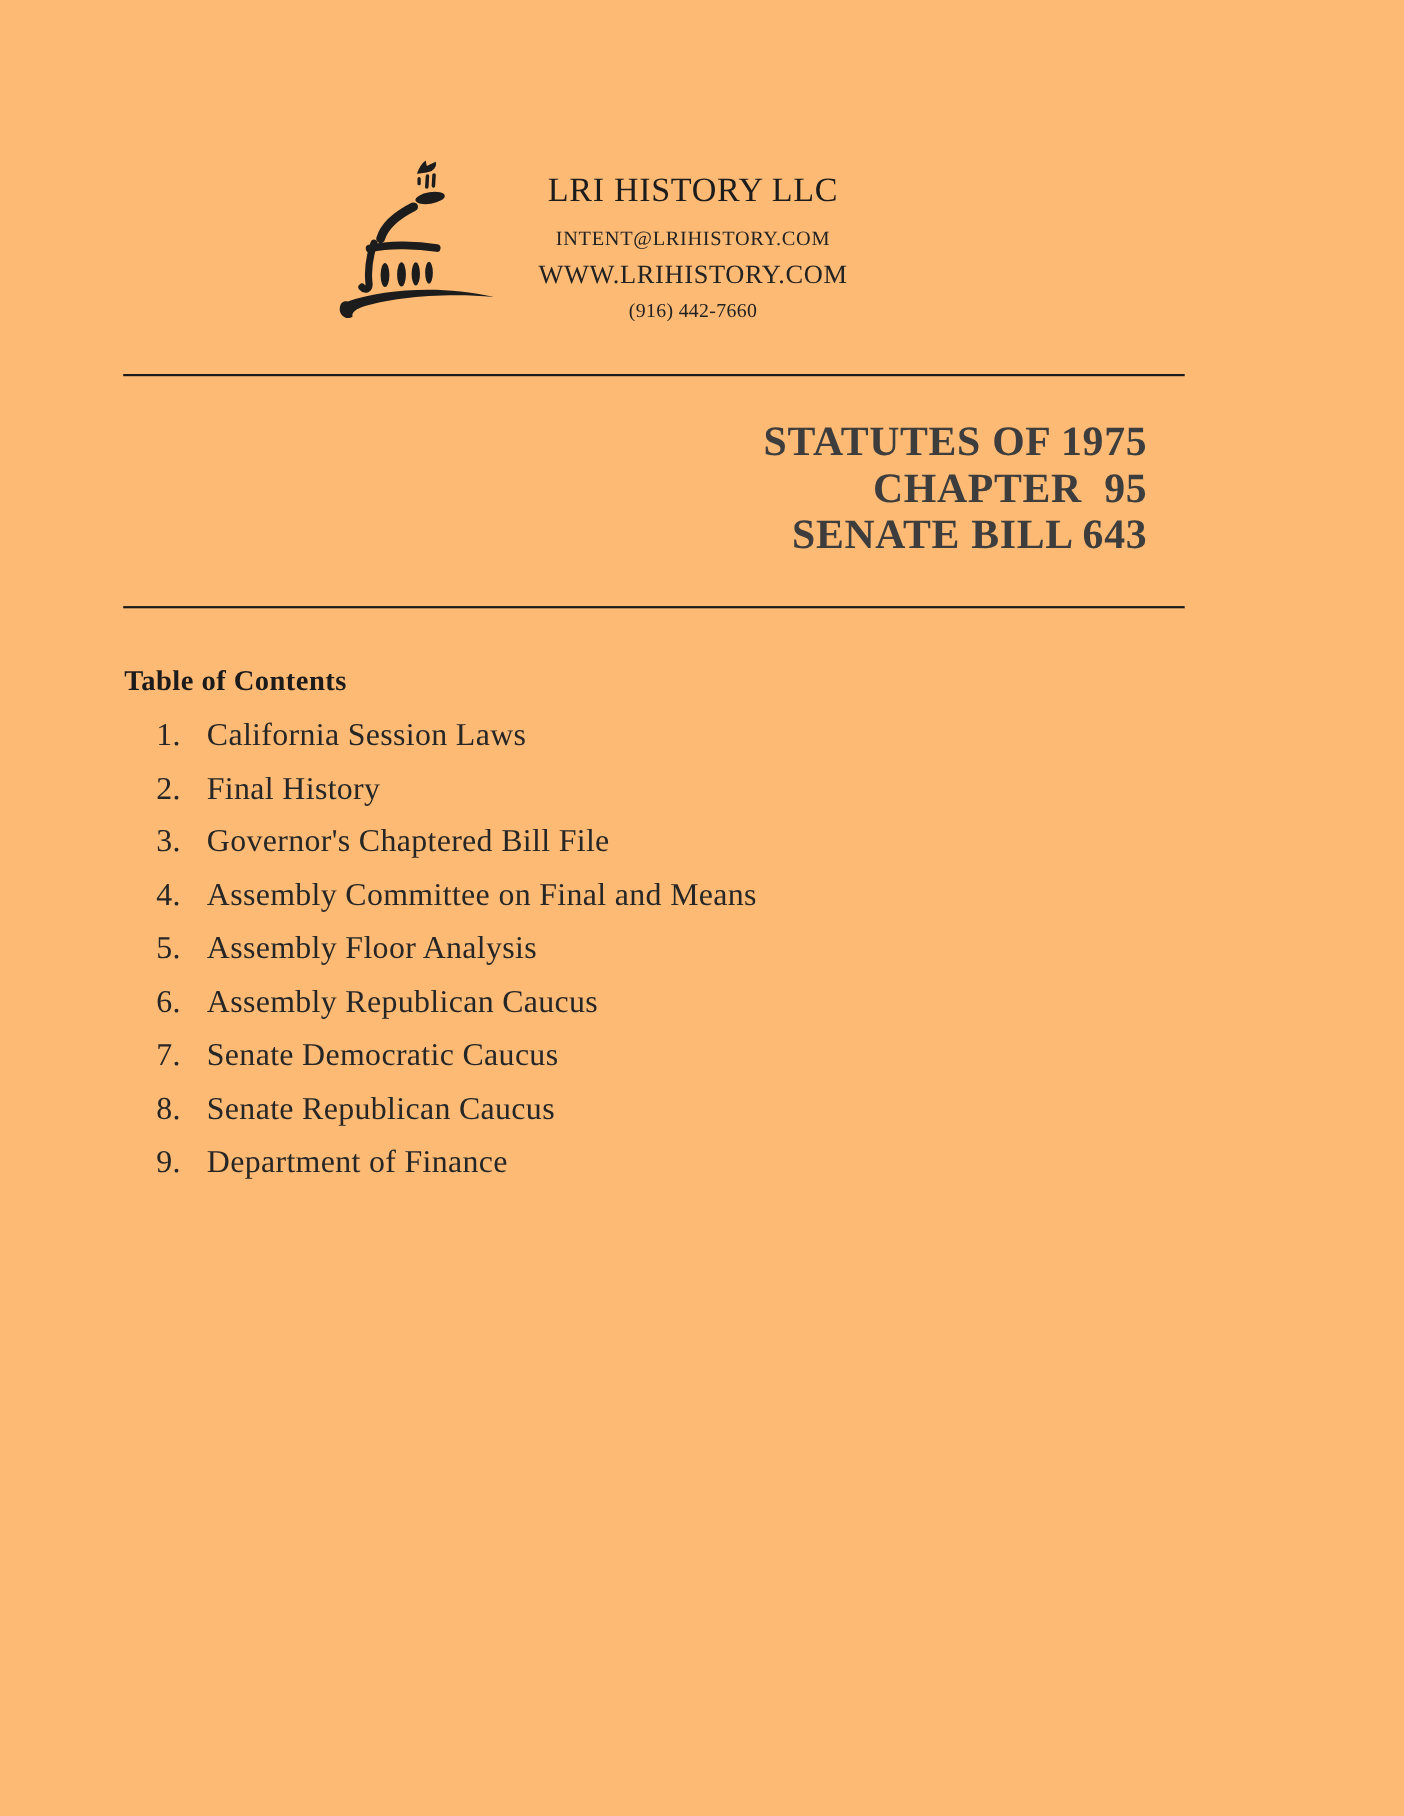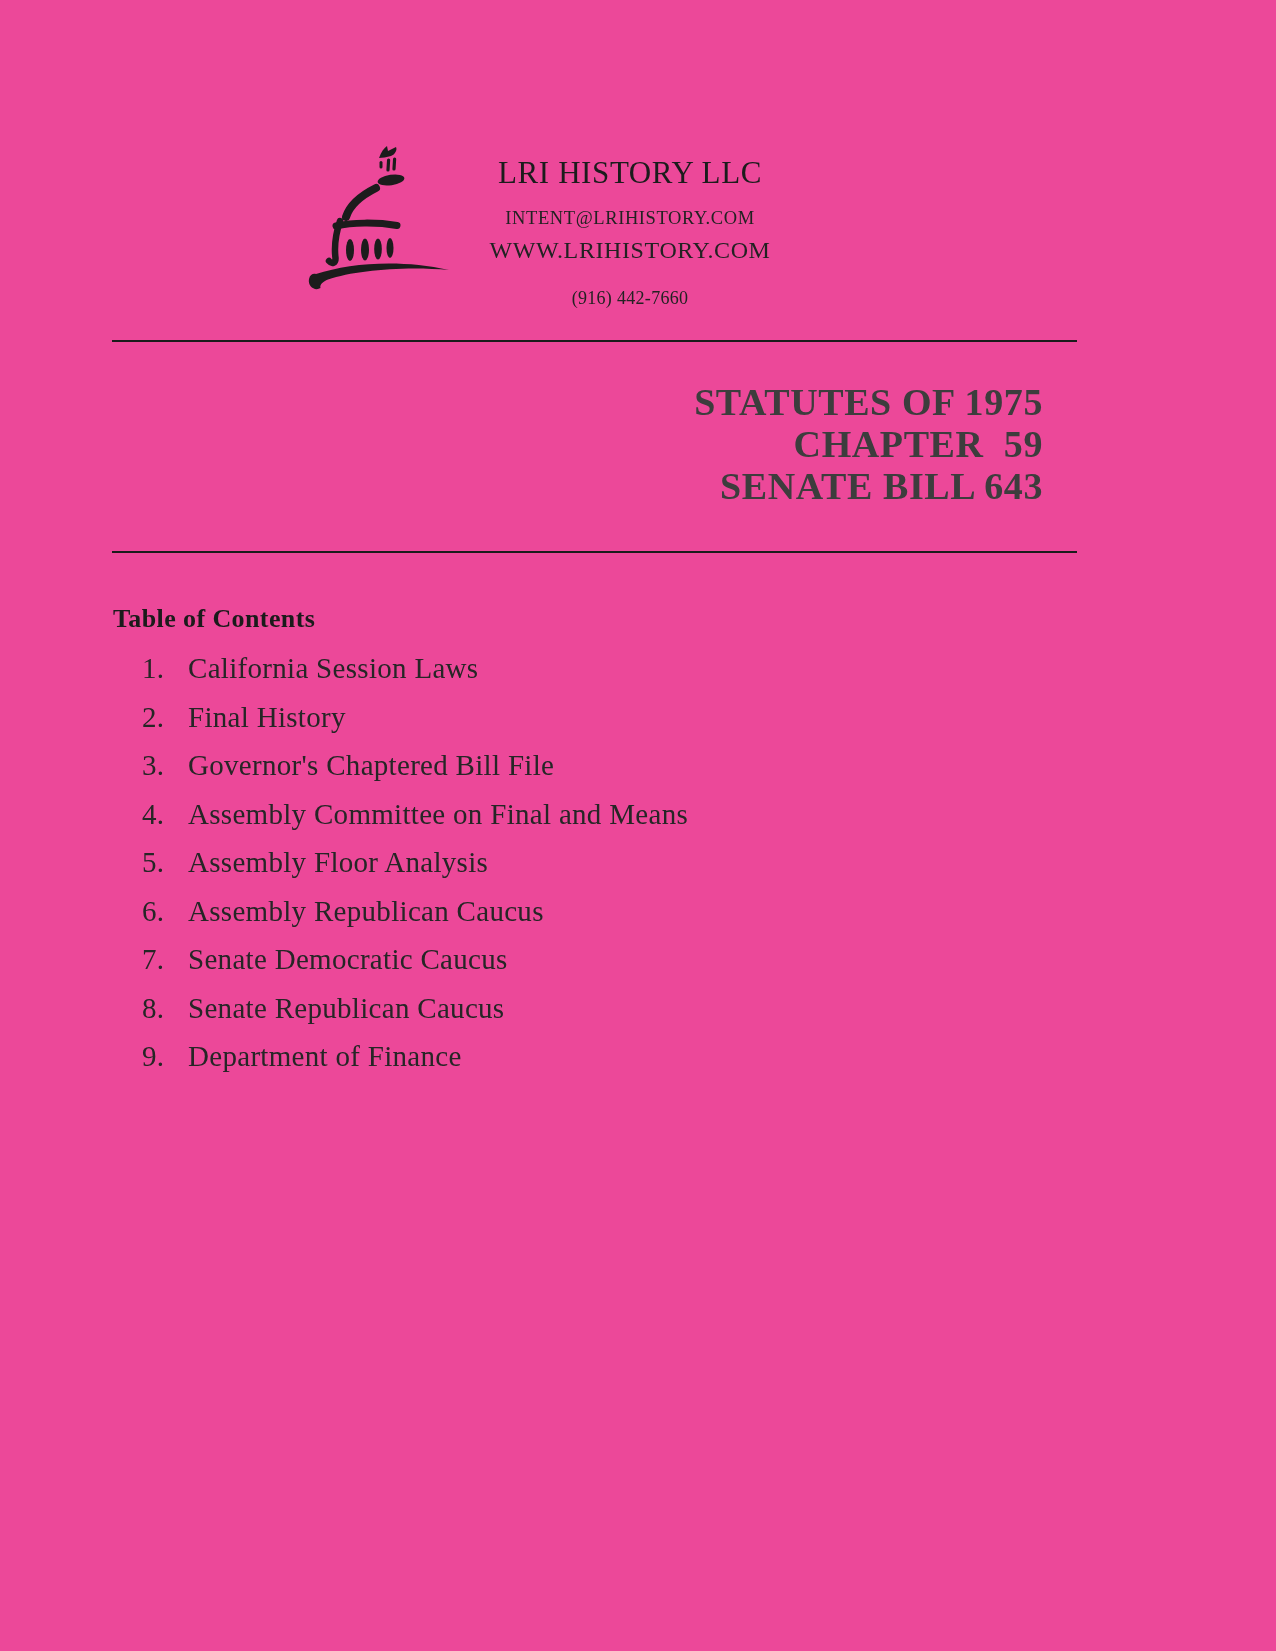--- a/index.html
+++ b/index.html
@@ -4,21 +4,21 @@
 <style>
   html, body {
     margin: 0;
     padding: 0;
     background: #ffffff;
   }
   .page {
     position: relative;
     width: 1276px;
     height: 1651px;
-    background: #ec4899;
+    background: #fdba74;
     overflow: hidden;
     font-family: "Liberation Serif", "DejaVu Serif", serif;
     color: #1e1e1e;
   }
 
   
   .logo {
     position: absolute;
     left: 290px;
     top: 124px;
@@ -51,21 +51,21 @@
     font-size: 24px;
     line-height: 20px;
     margin-top: 12px;
     letter-spacing: 0.6px;
     color: #222222;
     white-space: nowrap;
   }
   .phone {
     font-size: 18px;
     line-height: 20px;
-    margin-top: 28px;
+    margin-top: 12px;
     letter-spacing: 0.3px;
     color: #222222;
     white-space: nowrap;
   }
 
   
   .rule {
     position: absolute;
     left: 112px;
     width: 965px;
@@ -158,21 +158,21 @@
     <div class="email">INTENT@LRIHISTORY.COM</div>
     <div class="website">WWW.LRIHISTORY.COM</div>
     <div class="phone">(916) 442-7660</div>
   </div>
 
   <div class="rule rule-top"></div>
   <div class="rule rule-bottom"></div>
 
   <div class="case-header">
     <div class="case-line">STATUTES OF 1975</div>
-    <div class="case-line">CHAPTER  59</div>
+    <div class="case-line">CHAPTER  95</div>
     <div class="case-line">SENATE BILL 643</div>
   </div>
 
   <h1 class="toc-heading">Table of Contents</h1>
 
   <div class="toc-list">
     <div class="toc-item">
       <span class="toc-num">1.</span>
       <span class="toc-label">California Session Laws</span>
     </div>

